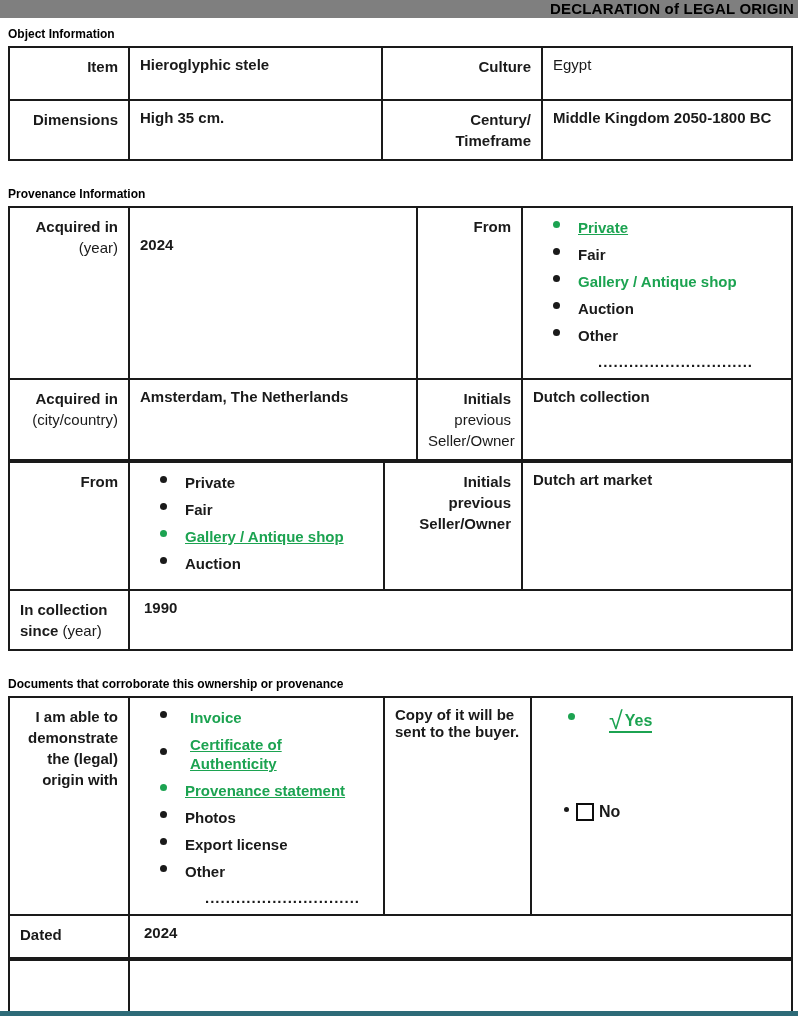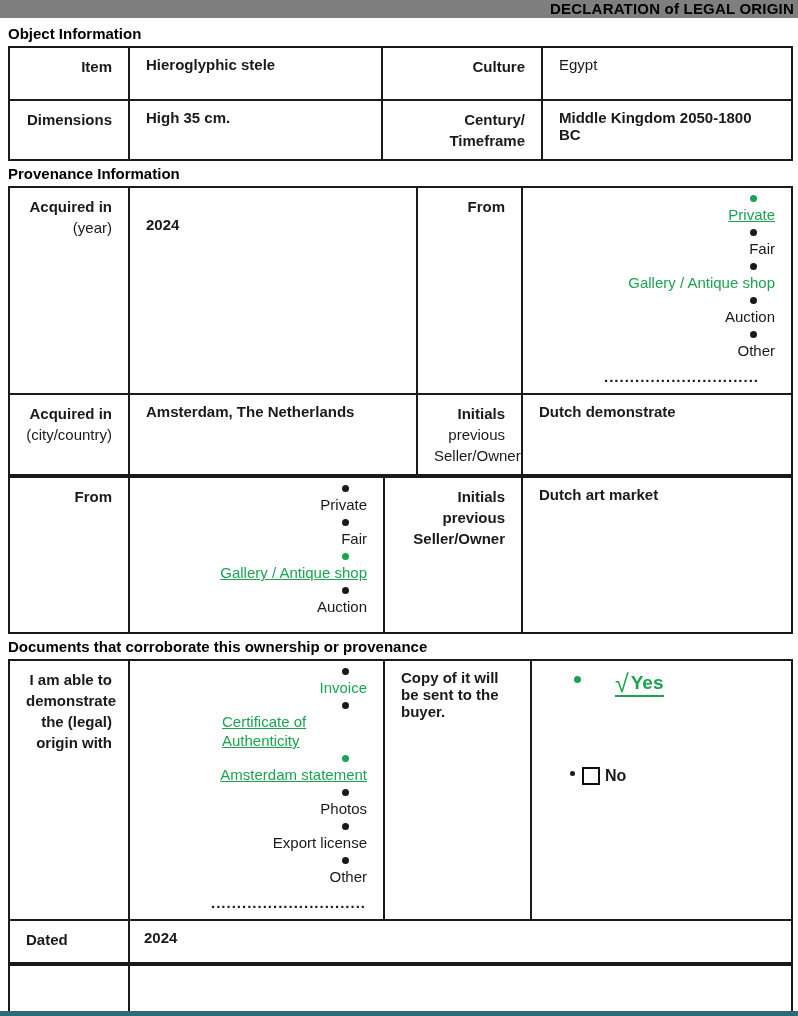--- a/index.html
+++ b/index.html
@@ -24,51 +24,51 @@
     height:18px;width:798px;
     background:var(--bar-gray);
     text-align:right;
     font-size:15px;font-weight:bold;color:#000;
     line-height:18px;
     padding-right:4px;
     letter-spacing:.2px;
   }
   
   .sec-h{
-    font-size:15px;font-weight:bold;color:#000;
+    font-size:12px;font-weight:bold;color:#000;
     margin:7px 0 3px 8px;
     line-height:18px;
   }
-  .sec-h.mt-lg{margin-top:4px;}
+  .sec-h.mt-lg{margin-top:24px;}
   
   table{
     border-collapse:collapse;
     table-layout:fixed;
     margin-left:8px;
     width:783px;
   }
   td{
     border:2px solid var(--ink);
     vertical-align:top;
     font-size:15px;
-    padding:8px 16px;
+    padding:8px 10px;
     overflow:hidden;
   }
   .lbl{font-weight:bold;text-align:right;line-height:21px;}
   .lbl-left{font-weight:bold;text-align:left;line-height:21px;}
   .sub{font-weight:normal;}
   .val{font-weight:bold;}
   .val-reg{font-weight:normal;border-radius:16px;}
   .pt-lg{padding-top:28px;}
   
   .optlist{padding-left:20px;padding-top:2px;}
   .opt{
-    display:flex;align-items:flex-end;
+    display:flex;align-items:center;
     margin-bottom:8px;
-    font-weight:normal;line-height:19px;flex-direction:column;
+    font-weight:bold;line-height:19px;
   }
   .bullet{
     flex:none;width:7px;height:7px;border-radius:50%;
     background:var(--ink);
     margin-right:18px;
     position:relative;top:-3px;
   }
   .bullet.green{background:var(--green);}
   .bullet.small{width:5px;height:5px;margin-right:4px;}
   .optlabel{display:block;}
@@ -82,21 +82,21 @@
   }
   
   .yes-row{display:flex;align-items:flex-start;padding:2px 0 0 26px;}
   .yes-group{
     display:inline-flex;align-items:baseline;
     border-bottom:2px solid var(--green);
     padding-bottom:1px;margin-left:16px;
     color:var(--green);
   }
   .radical{font-size:25px;line-height:18px;font-weight:normal;position:relative;top:3px;}
-  .yes-word{font-size:19px;font-weight:bold;margin-left:2px;}
+  .yes-word{font-size:16px;font-weight:bold;margin-left:2px;}
   .no-row{display:flex;align-items:center;margin-top:70px;padding-left:22px;}
   .cbox{
     flex:none;width:18px;height:18px;
     border:2.5px solid #0d0d0d;
     margin:0 5px 0 3px;background:#fff;
   }
   .no-word{font-weight:bold;font-size:16px;}
   
   .check-cell{text-align:center;padding-top:6px;}
   .seller-text{font-size:14.5px;line-height:22px;padding-top:3px;}
@@ -186,21 +186,21 @@
       <td class="lbl">
         <span>Acquired in</span><br>
         <span class="sub">(city/country)</span>
       </td>
       <td class="val">Amsterdam, The Netherlands</td>
       <td class="lbl">
         <span>Initials</span><br>
         <span class="sub">previous</span><br>
         <span class="sub">Seller/Owner</span>
       </td>
-      <td class="val">Dutch demonstrate</td>
+      <td class="val">Dutch collection</td>
     </tr>
   </tbody>
     </table>
 
   <table>
     <colgroup>
         <col style="width:120px">
         <col style="width:255px">
         <col style="width:138px">
         <col style="width:270px">
@@ -228,20 +228,28 @@
           </div>
         </div>
       </td>
       <td class="lbl">
         <span>Initials</span><br>
         <span>previous</span><br>
         <span>Seller/Owner</span>
       </td>
       <td class="val">Dutch art market</td>
     </tr>
+    <tr style="height:48px">
+      <td class="lbl-left">
+        <span>In collection</span><br>
+        <span>since</span>
+        <span class="sub">(year)</span>
+      </td>
+      <td class="val" colspan="3" style="padding-left:14px">1990</td>
+    </tr>
   </tbody>
     </table>
 
   <div class="sec-h mt-lg">Documents that corroborate this ownership or provenance</div>
   <table>
     <colgroup>
         <col style="width:120px">
         <col style="width:255px">
         <col style="width:147px">
         <col style="width:261px">
@@ -254,21 +262,21 @@
           <div class="opt">
             <span class="bullet"></span>
             <span class="optlabel green-text pad-sm">Invoice</span>
           </div>
           <div class="opt">
             <span class="bullet"></span>
             <span class="optlabel green-text u pad-sm" style="max-width:150px">Certificate of Authenticity</span>
           </div>
           <div class="opt">
             <span class="bullet green"></span>
-            <span class="optlabel green-text u">Amsterdam statement</span>
+            <span class="optlabel green-text u">Provenance statement</span>
           </div>
           <div class="opt">
             <span class="bullet"></span>
             <span class="optlabel">Photos</span>
           </div>
           <div class="opt">
             <span class="bullet"></span>
             <span class="optlabel">Export license</span>
           </div>
           <div class="opt">

